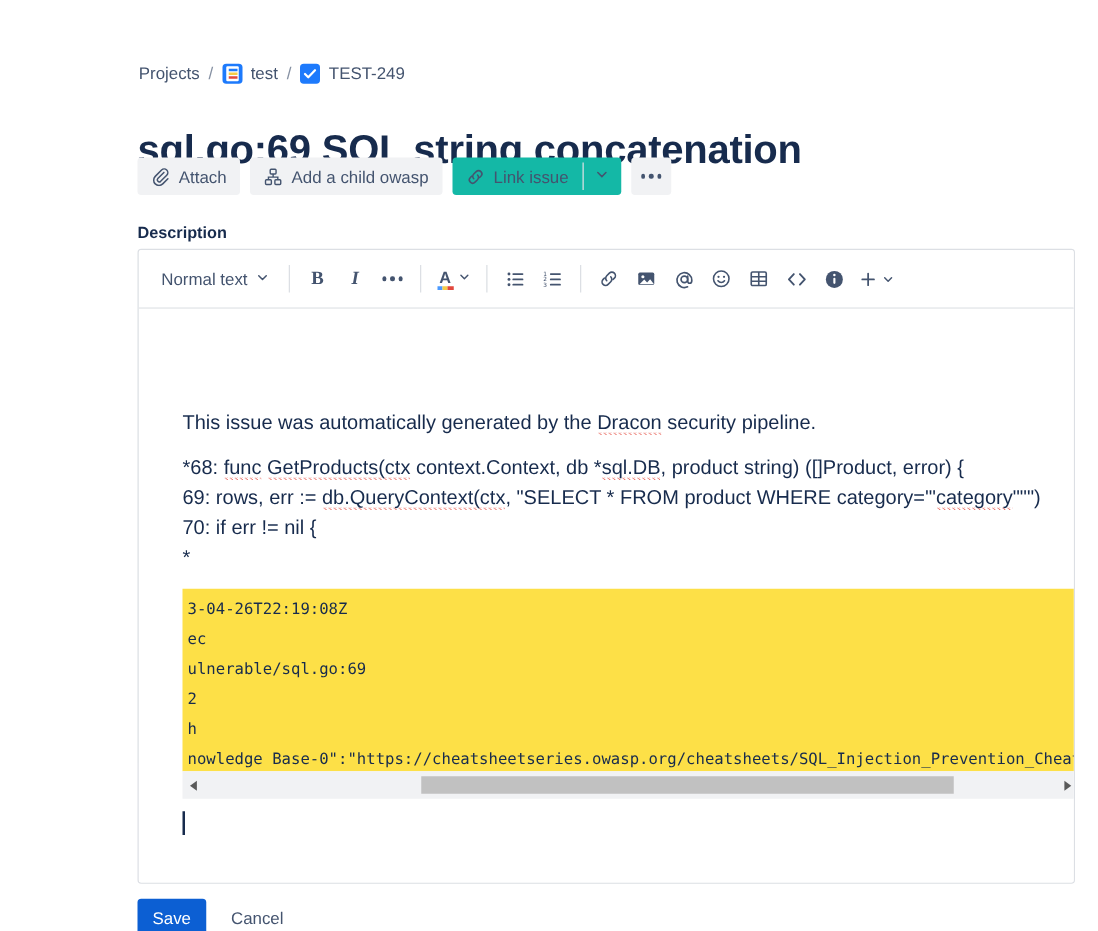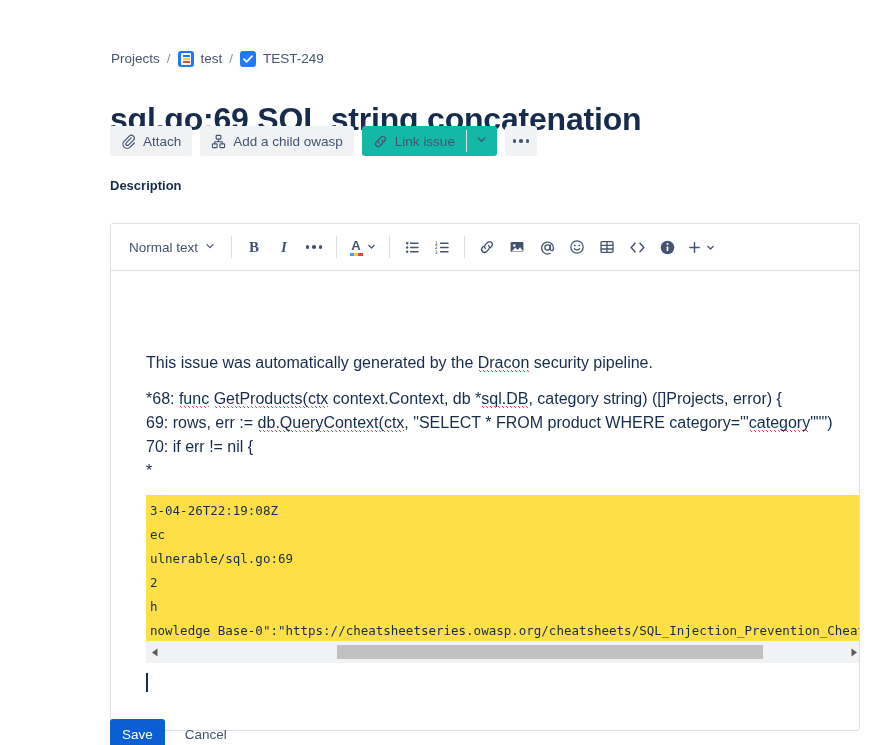--- a/index.html
+++ b/index.html
@@ -180,21 +180,20 @@
     position: absolute;
     left: 110px;
     top: 199px;
     width: 750px;
     height: 508px;
     border: 1px solid #dcdfe4;
     border-radius: 3px;
     background: #ffffff;
     box-sizing: border-box;
     overflow: hidden;
-    margin-top: 24px;
   }
   .toolbar {
     height: 47px;
     box-sizing: border-box;
     border-bottom: 1px solid #dcdfe4;
     display: flex;
     align-items: center;
     padding: 0 10px;
     background: #ffffff;
   }
@@ -599,21 +598,21 @@
       </span>
     </div>
 
     <div class="content">
 
       <div class="para p1">
         <span>This issue was automatically generated by the </span><span class="spell">Dracon</span><span> security pipeline.</span>
       </div>
 
       <div class="para p2">
-        <span>*68: </span><span class="spell">func</span><span> </span><span class="spell">GetProducts(ctx</span><span> context.Context, db *</span><span class="spell">sql.DB</span><span>, category string) ([]Projects, error) {</span>
+        <span>*68: </span><span class="spell">func</span><span> </span><span class="spell">GetProducts(ctx</span><span> context.Context, db *</span><span class="spell">sql.DB</span><span>, product string) ([]Product, error) {</span>
       </div>
 
       <div class="para p3">
         <span>69:  rows, err := </span><span class="spell">db.QueryContext(ctx</span><span>, "SELECT * FROM product WHERE category='"</span><span class="spell">category</span><span>""")</span>
       </div>
 
       <div class="para p4">70:  if err != nil {</div>
       <div class="para p5">*</div>
 
       <div class="codeblock">

